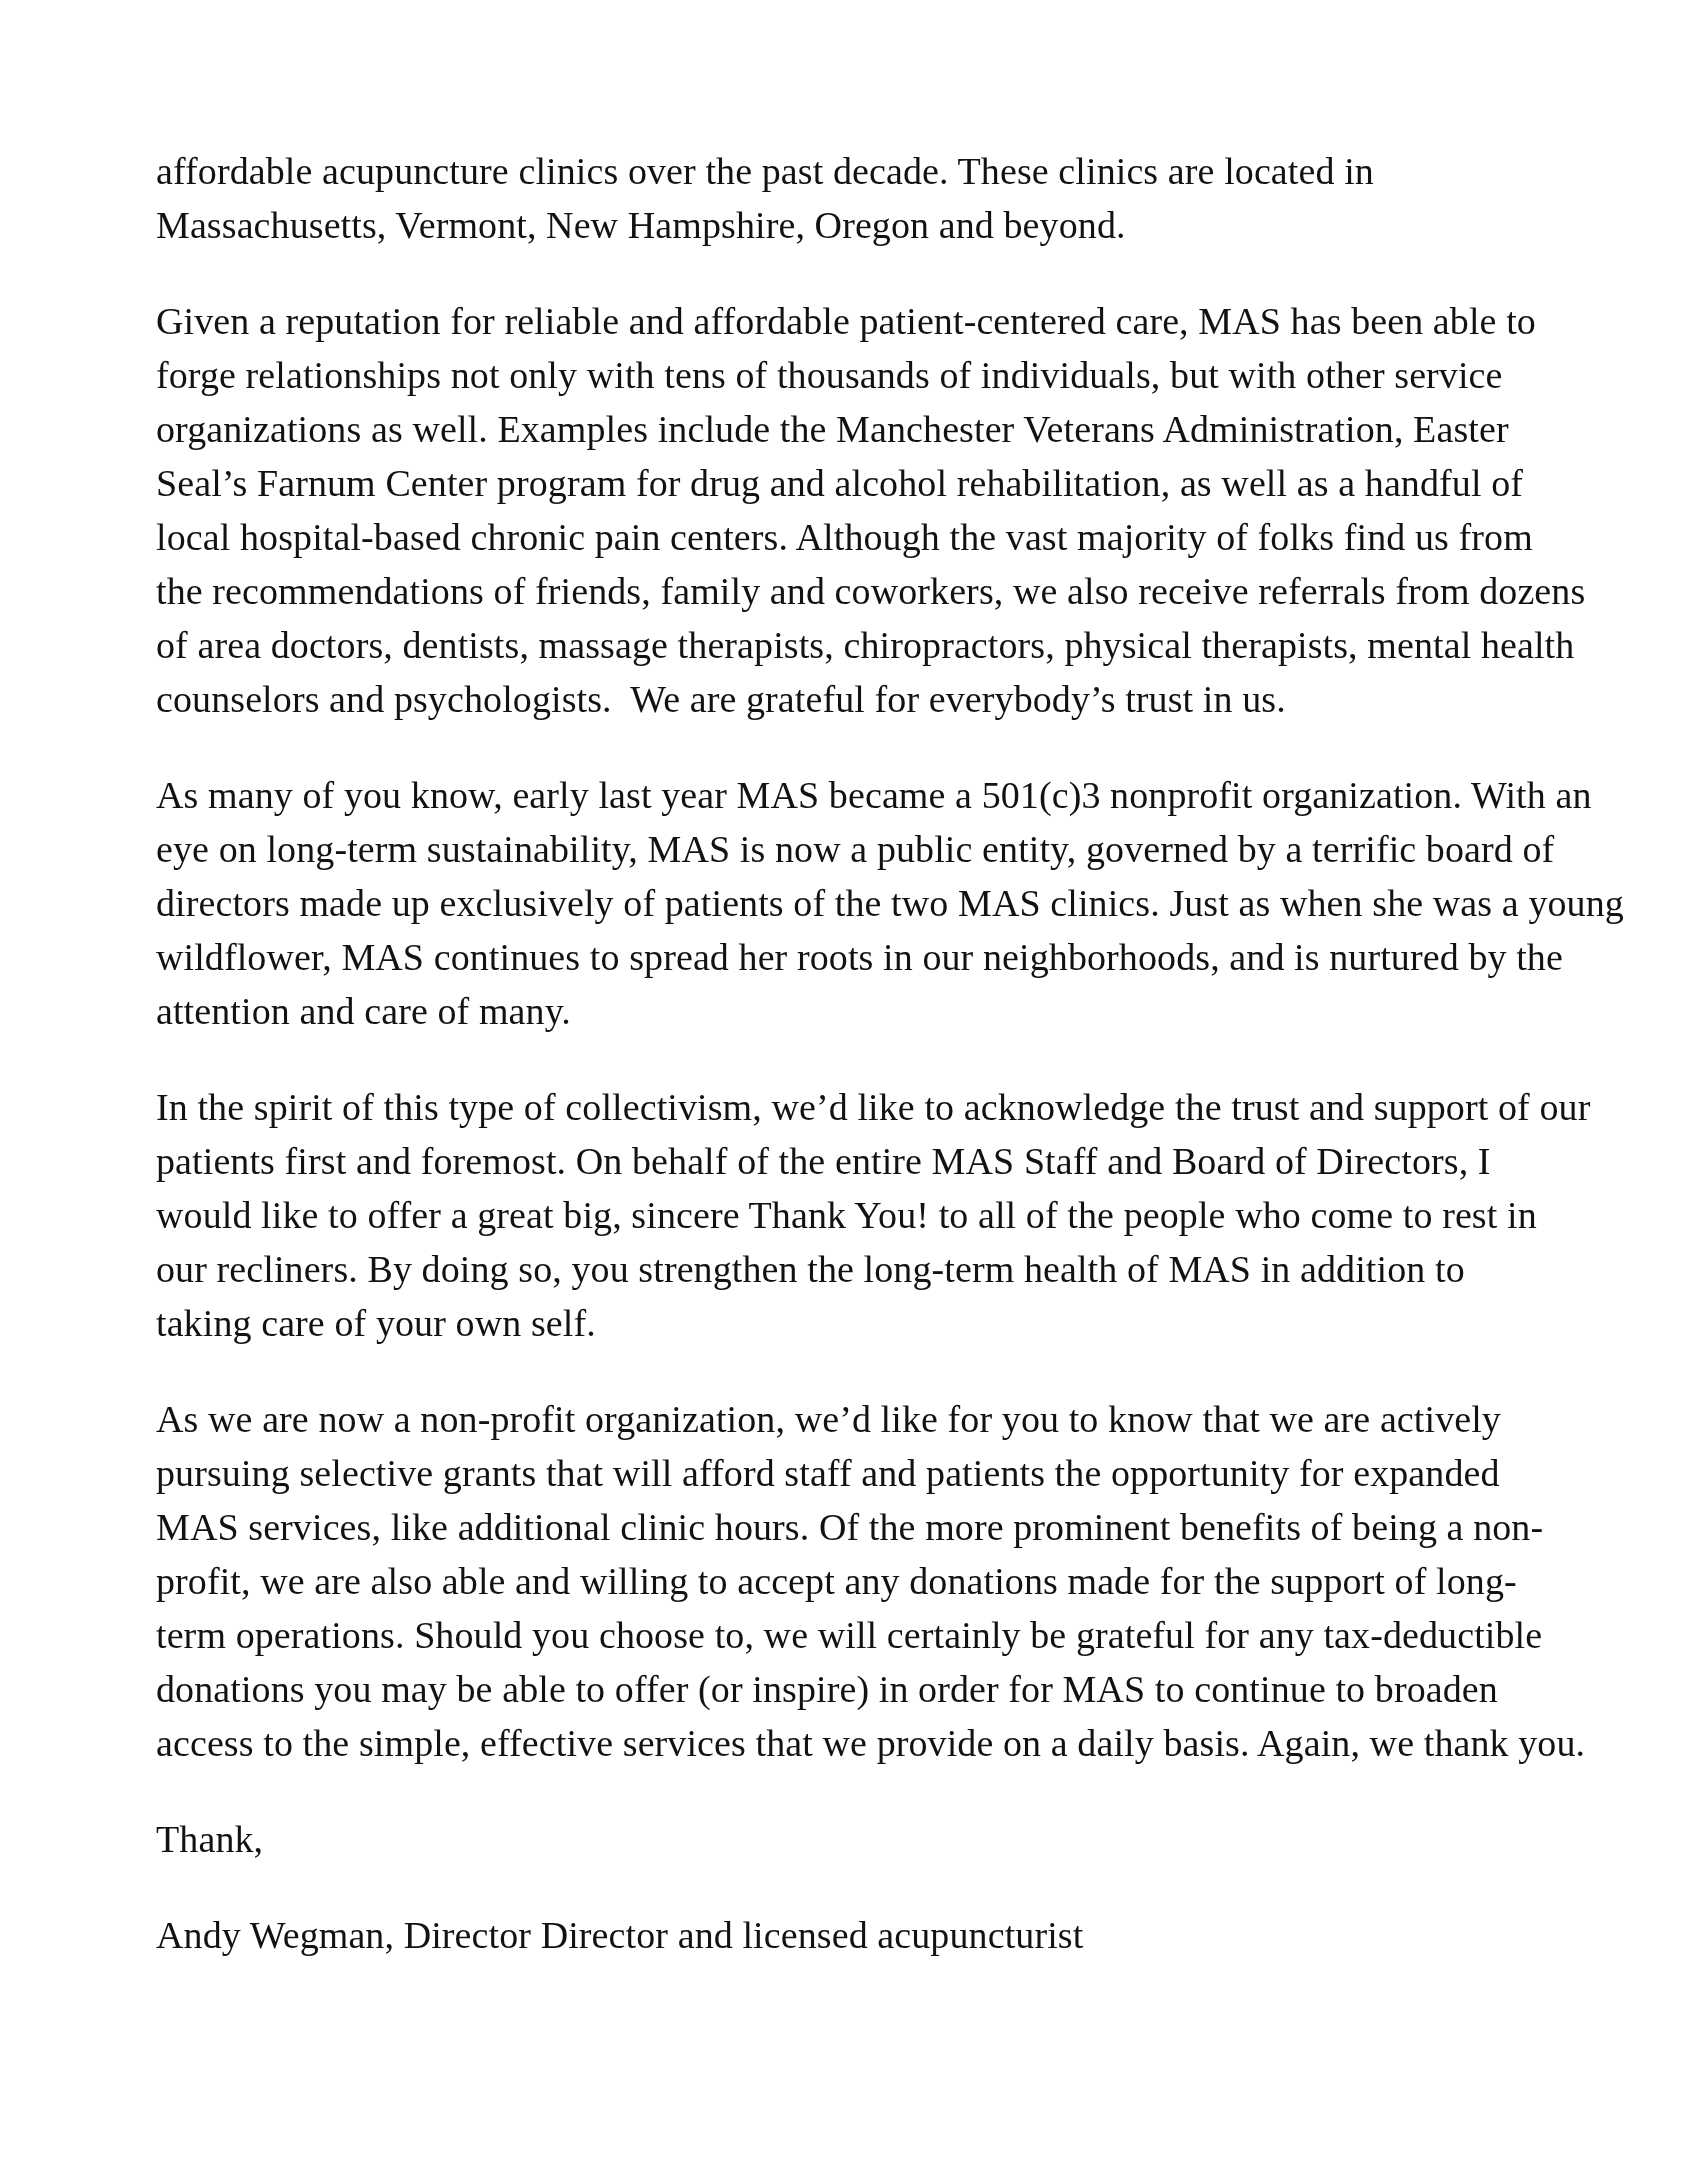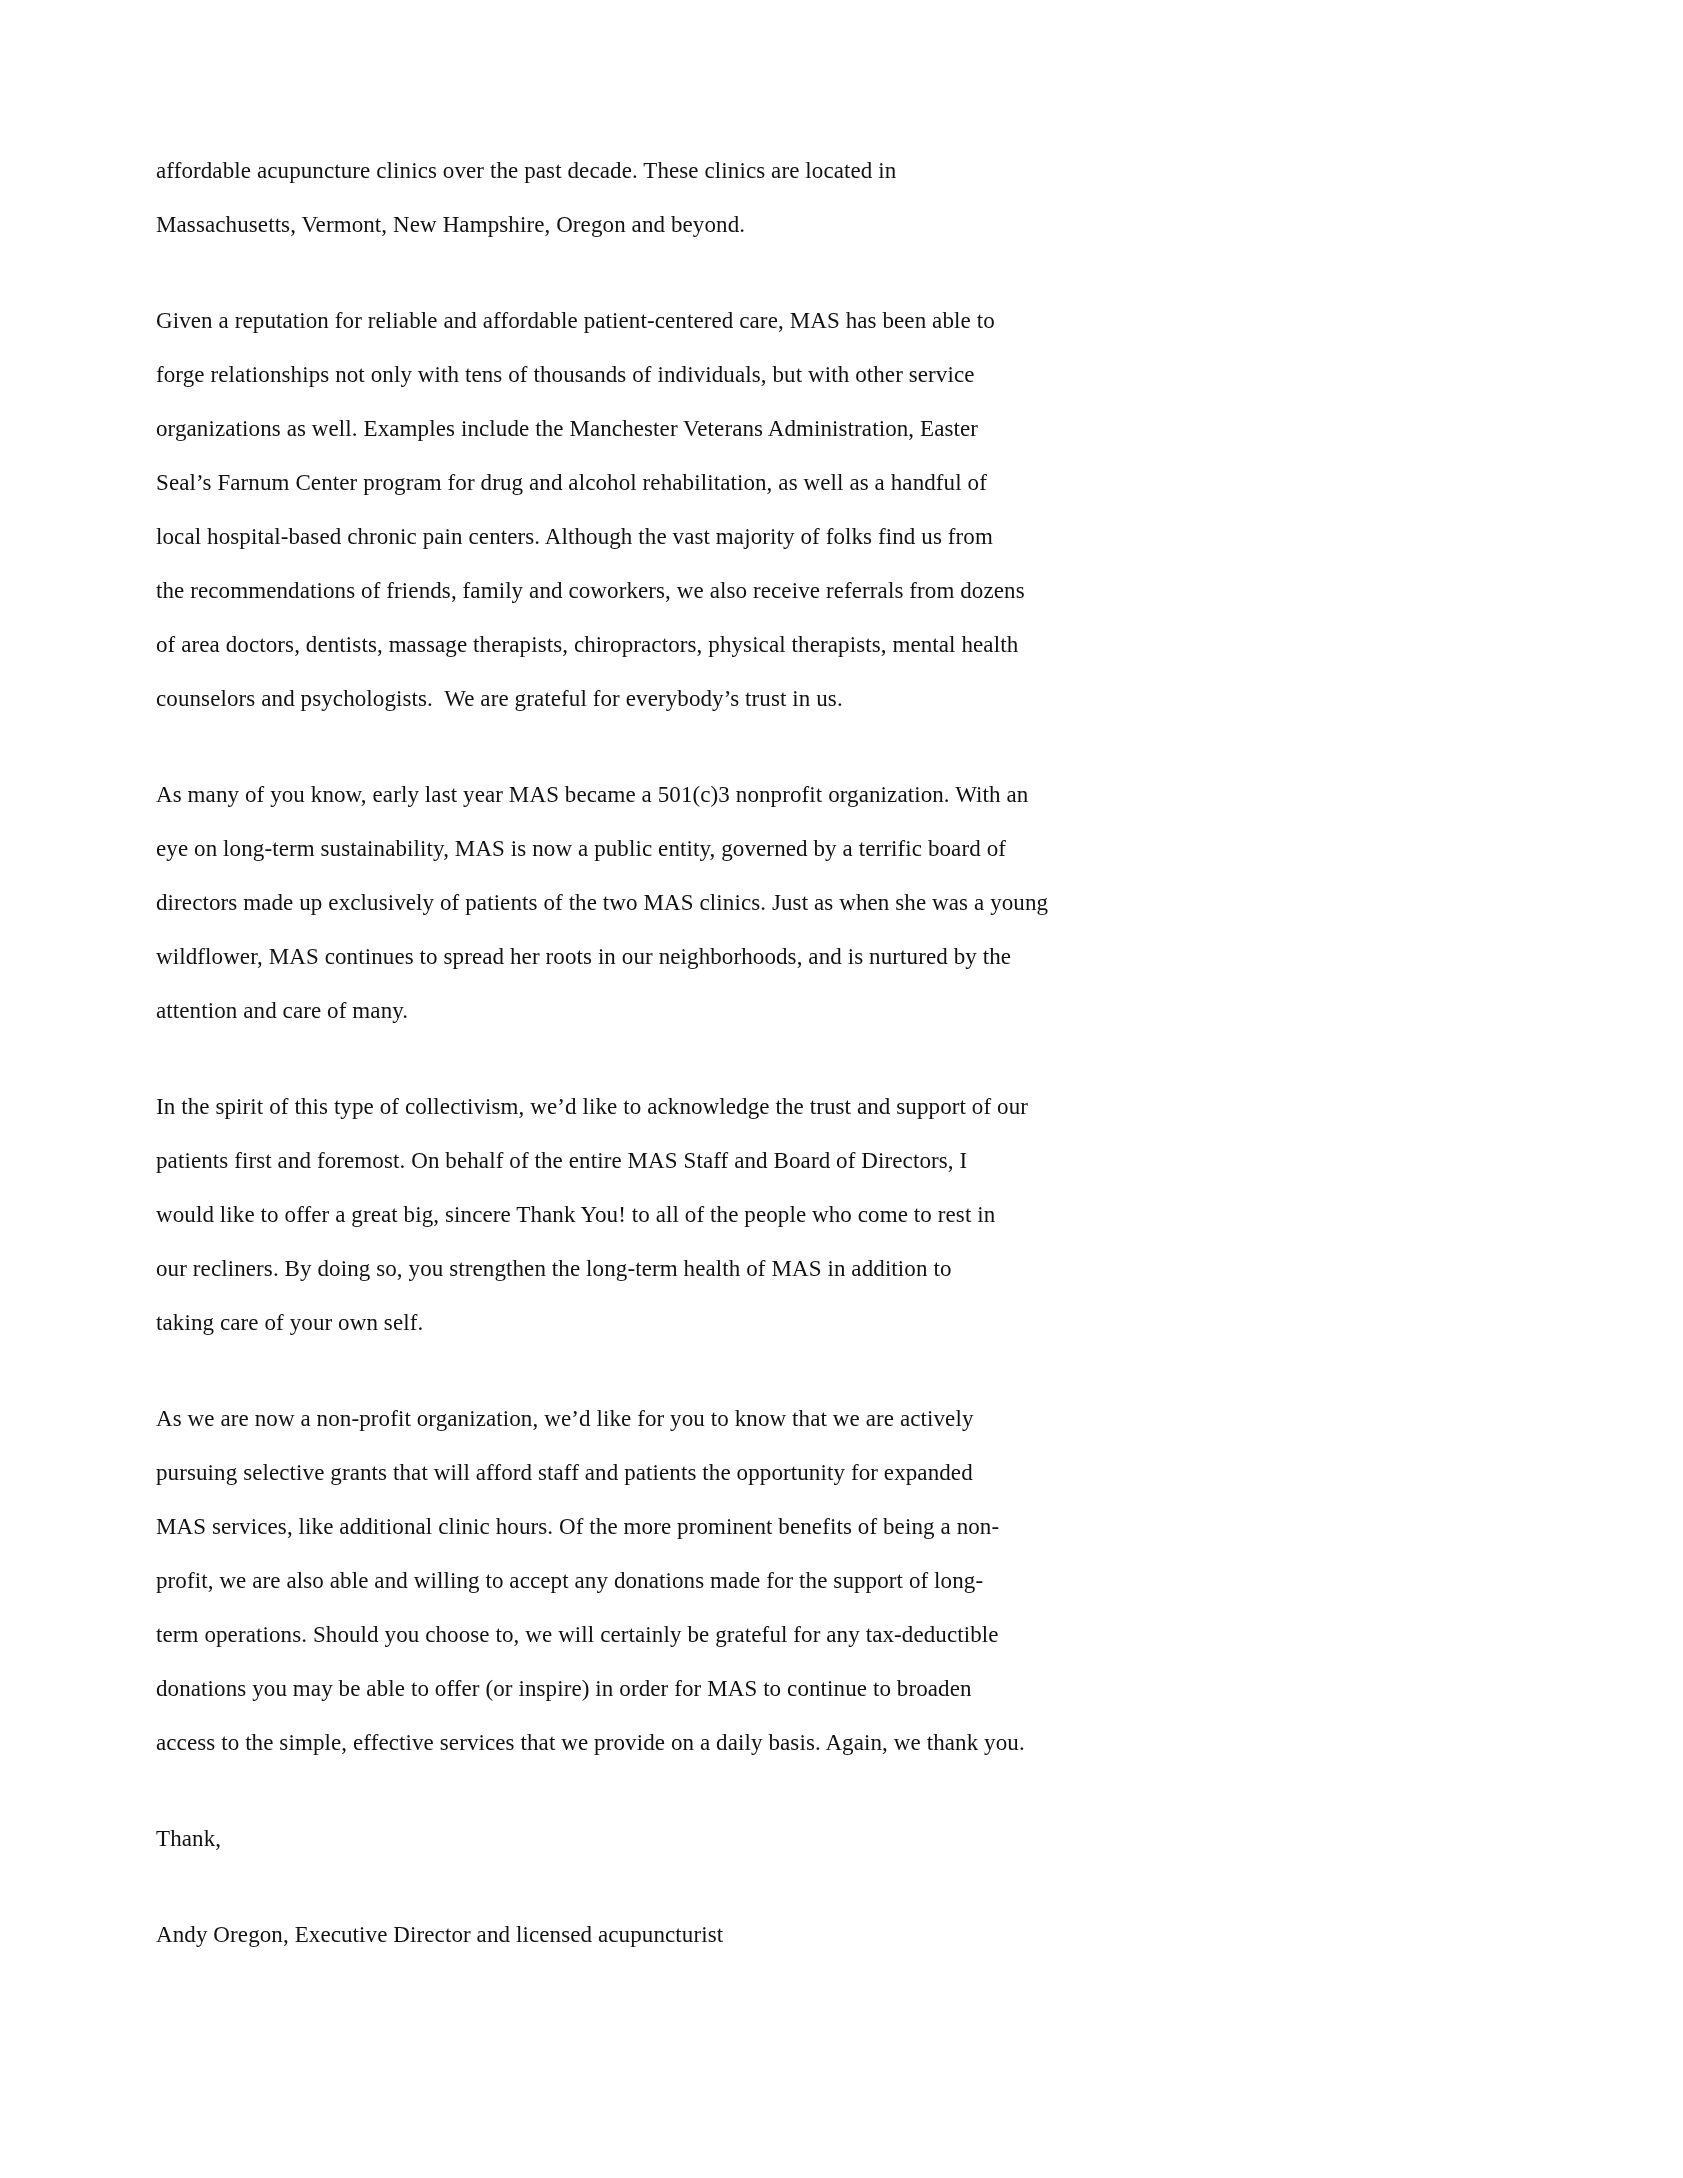--- a/index.html
+++ b/index.html
@@ -16,21 +16,21 @@
   .page {
     position: relative;
     width: 1683px;
     height: 2178px;
     background: #ffffff;
     box-sizing: border-box;
     padding: 144px 158px 0 156px;
   }
   .letter-body {
     font-family: "Liberation Serif", "DejaVu Serif", serif;
-    font-size: 23px;
+    font-size: 38px;
     line-height: 54px;
     color: #121212;
     letter-spacing: 0.1px;
   }
   .para {
     margin: 0 0 42px 0;
     white-space: pre;
   }
   .para b {
     font-weight: normal;
@@ -47,16 +47,16 @@
 <body>
 
 <div class="page">
   <div class="letter-body">
     <p class="para">affordable acupuncture clinics over the past decade. These clinics are located in<br>Massachusetts, Vermont, New Hampshire, Oregon and beyond.</p>
     <p class="para">Given a reputation for reliable and affordable patient-centered care, MAS has been able to<br>forge relationships not only with tens of thousands of individuals, but with other service<br>organizations as well. Examples include the Manchester Veterans Administration, Easter<br>Seal’s Farnum Center program for drug and alcohol rehabilitation, as well as a handful of<br>local hospital-based chronic pain centers. Although the vast majority of folks find us from<br>the recommendations of friends, family and coworkers, we also receive referrals from dozens<br>of area doctors, dentists, massage therapists, chiropractors, physical therapists, mental health<br>counselors and psychologists.  We are grateful for everybody’s trust in us.</p>
     <p class="para">As many of you know, early last year MAS became a 501(c)3 nonprofit organization. With an<br>eye on long-term sustainability, MAS is now a public entity, governed by a terrific board of<br>directors made up exclusively of patients of the two MAS clinics. Just as when she was a young<br>wildflower, MAS continues to spread her roots in our neighborhoods, and is nurtured by the<br>attention and care of many.</p>
     <p class="para">In the spirit of this type of collectivism, we’d like to acknowledge the trust and support of our<br>patients first and foremost. On behalf of the entire MAS Staff and Board of Directors, I<br>would like to offer a great big, sincere <b>Thank You!</b> to all of the people who come to rest in<br>our recliners. By doing so, you strengthen the long-term health of MAS in addition to<br>taking care of your own self.</p>
     <p class="para">As we are now a non-profit organization, we’d like for you to know that we are actively<br>pursuing selective grants that will afford staff and patients the opportunity for expanded<br>MAS services, like additional clinic hours. Of the more prominent benefits of being a non-<br>profit, we are also able and willing to accept any donations made for the support of long-<br>term operations. Should you choose to, we will certainly be grateful for any tax-deductible<br>donations you may be able to offer (or inspire) in order for MAS to continue to broaden<br>access to the simple, effective services that we provide on a daily basis. Again, we thank you.</p>
     <p class="para closing">Thank,</p>
-    <p class="para signature">Andy Oregon, Executive Director and licensed acupuncturist</p>
+    <p class="para signature">Andy Wegman, Director Director and licensed acupuncturist</p>
   </div>
 </div>
 
 
 </body></html>

